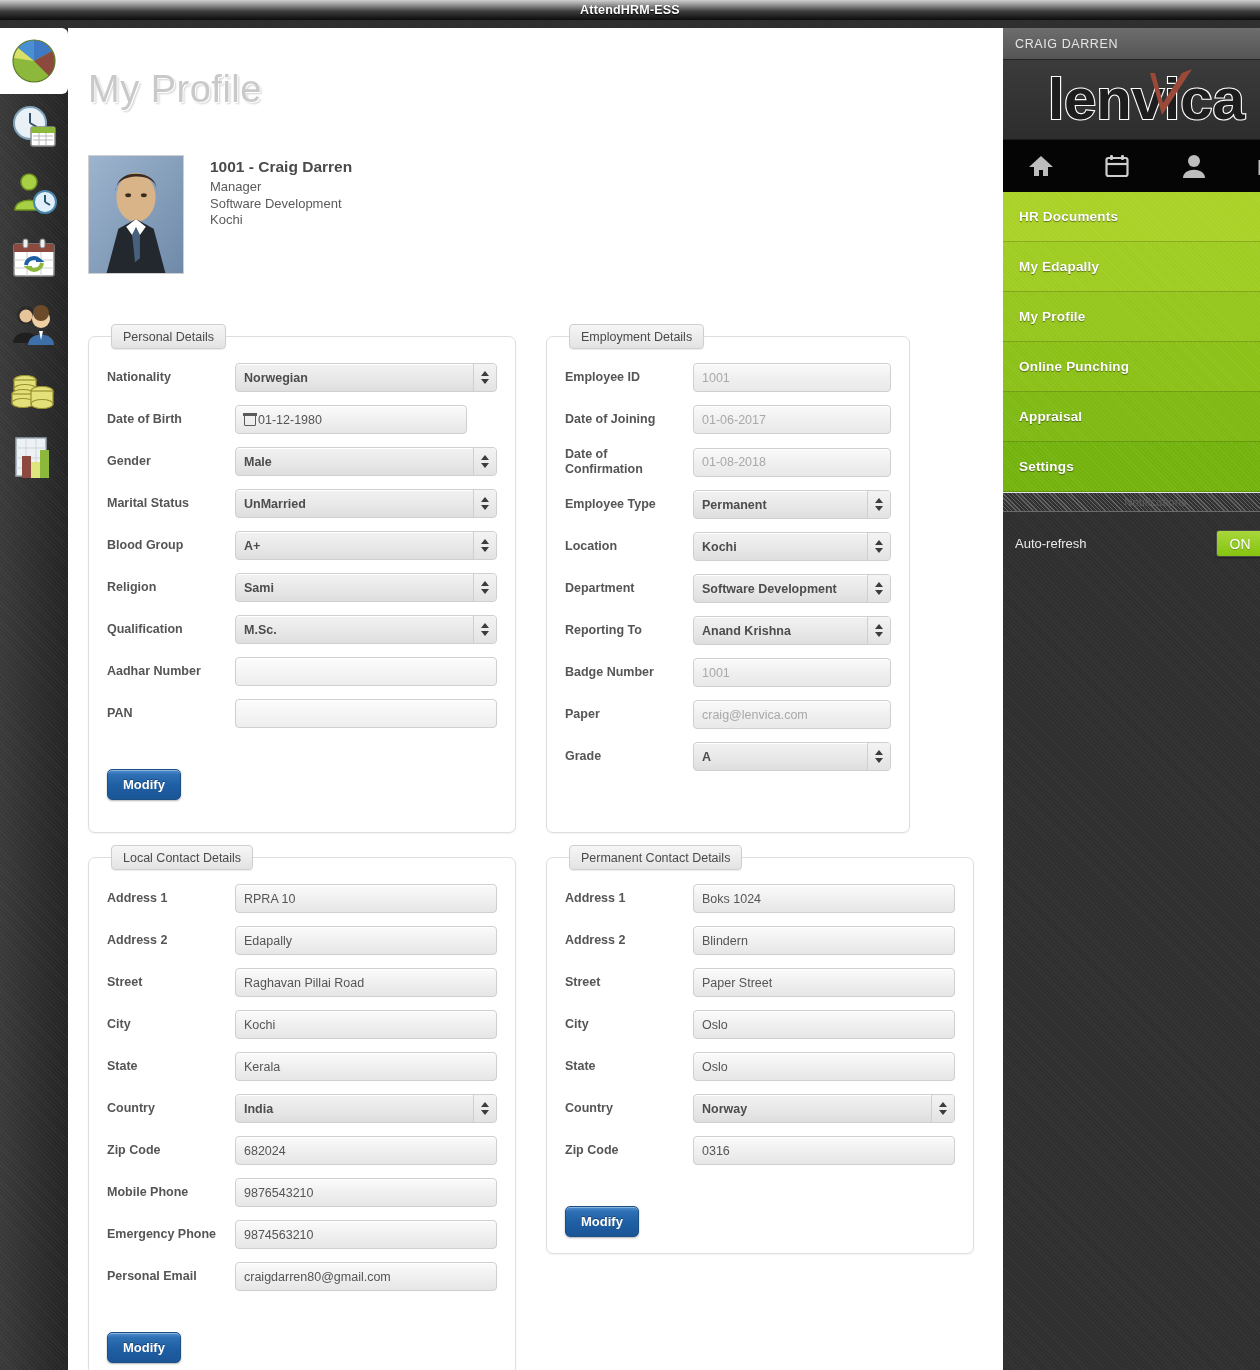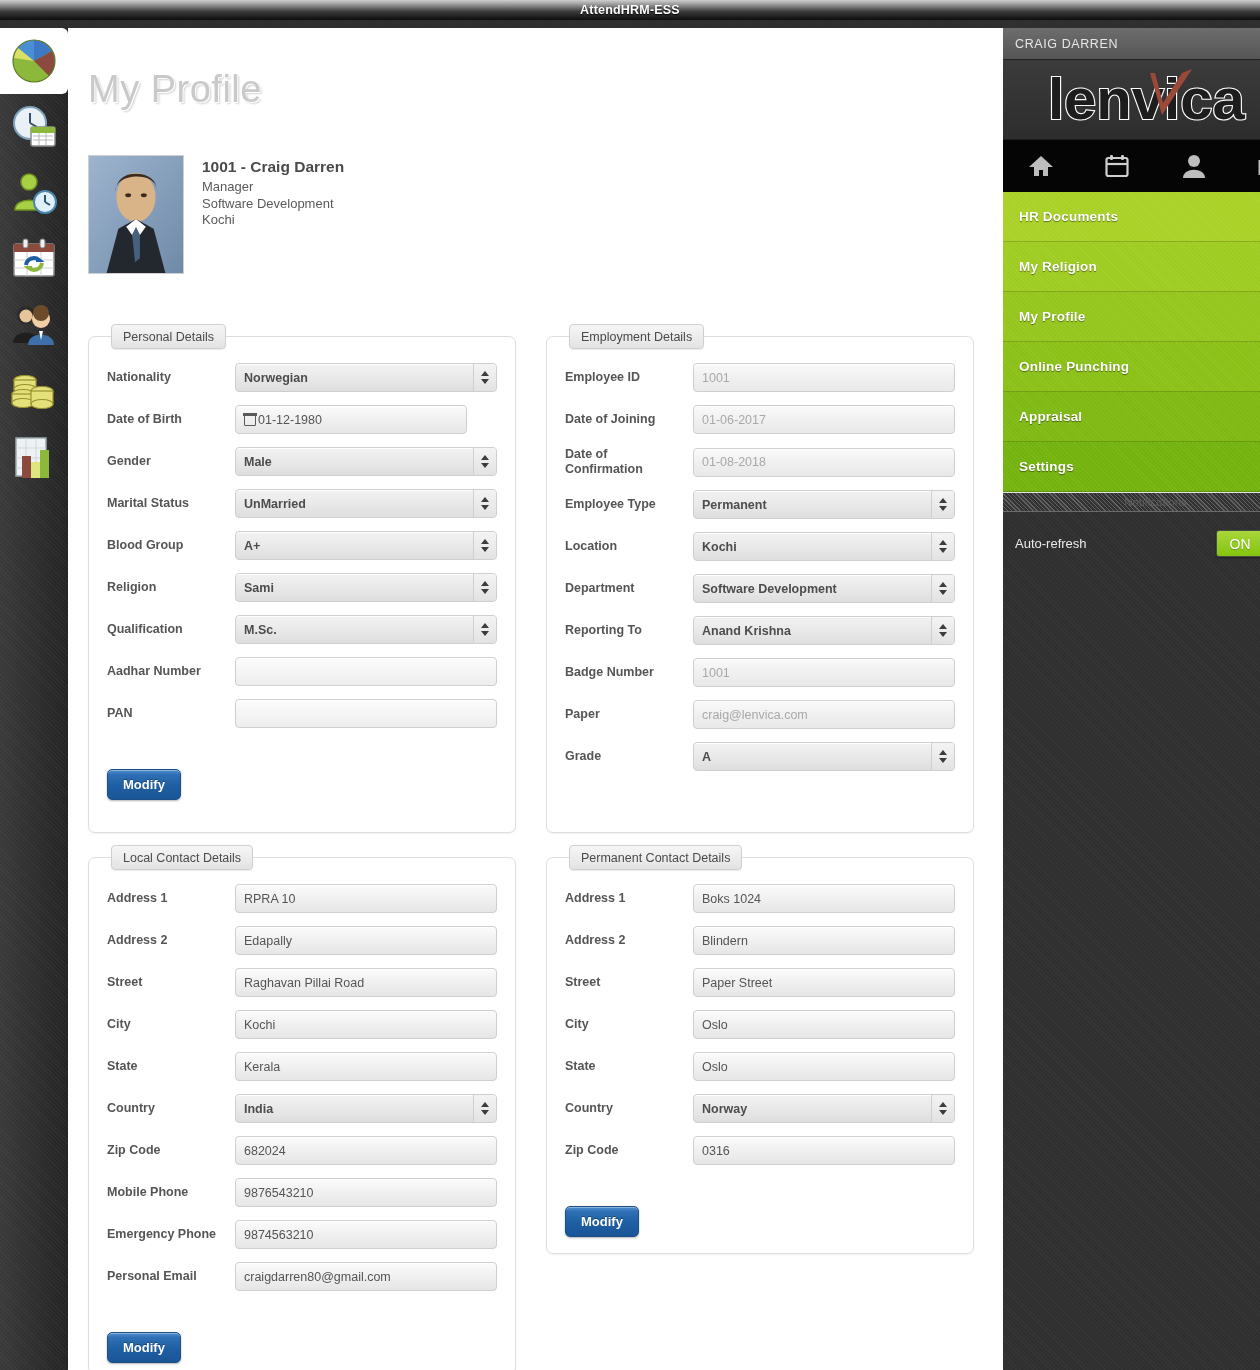--- a/index.html
+++ b/index.html
@@ -39,21 +39,21 @@
   #content{
     position:absolute; left:68px; top:28px; width:935px; height:1342px;
     background:#ffffff; overflow:hidden;
   }
   #page-title{
     position:absolute; left:20px; top:40px; font-size:38px; color:#c9c9c9;
     font-weight:400; letter-spacing:.5px;
     text-shadow:1px 1px 0 #fff, 2px 2px 2px rgba(0,0,0,.18);
   }
   
-  #emp-head{ position:absolute; left:20px; top:127px; display:flex; gap:18px; }
+  #emp-head{ position:absolute; left:20px; top:127px; display:flex; gap:26px; }
   #emp-photo{ width:96px; height:119px; border:1px solid #cfcfcf; display:block;
      background:#8fa6bf; }
   #emp-meta{ padding-top:3px; color:#595959; }
   #emp-name{ font-size:15.5px; font-weight:bold; color:#4a4a4a; margin-bottom:3px; }
   #emp-meta .ln{ font-size:13px; line-height:16.5px; color:#5a5a5a; }
 
   
   .panel{ position:absolute; border:1px solid #dedede; border-radius:7px; background:#fff;
     box-shadow:0 1px 2px rgba(0,0,0,.05); }
   .panel-legend{
@@ -395,21 +395,21 @@
             <div class="fld empty">
               <span></span>
             </div>
           </div>
         </div>
       <div style="padding:0 18px 14px 18px;">
         <div class="btn-modify">Modify</div>
       </div>
     </div>
 
-    <div class="panel" id="panel-employment" style="left:478px; top:308px; width:428px; height:497px;">
+    <div class="panel" id="panel-employment" style="left:478px; top:308px; width:364px; height:497px;">
       <div class="panel-legend">Employment Details</div>
       <div class="rows">
           <div class="row">
             <div class="row-lbl">Employee ID</div>
             <div class="fld dim">
               <span>1001</span>
             </div>
           </div>
           <div class="row">
             <div class="row-lbl">Date of Joining</div>
@@ -662,21 +662,21 @@
           <rect x="9" y="2" width="13" height="13" fill="#050505" stroke="#d6d6d6" stroke-width="2.4"></rect>
         </svg>
       </span>
     </div>
 
     <div class="navmenu" id="navmenu">
         <div class="mi" style="background: repeating-linear-gradient(45deg, rgba(255, 255, 255, 0.06) 0px, rgba(255, 255, 255, 0.06) 1px, transparent 1px, transparent 3px) rgb(169, 209, 38);">
           <span>HR Documents</span>
         </div>
         <div class="mi" style="background: repeating-linear-gradient(45deg, rgba(255, 255, 255, 0.06) 0px, rgba(255, 255, 255, 0.06) 1px, transparent 1px, transparent 3px) rgb(159, 204, 33);">
-          <span>My Religion</span>
+          <span>My Edapally</span>
           <span class="chev">❯</span>
         </div>
         <div class="mi" style="background: repeating-linear-gradient(45deg, rgba(255, 255, 255, 0.06) 0px, rgba(255, 255, 255, 0.06) 1px, transparent 1px, transparent 3px) rgb(149, 198, 29);">
           <span>My Profile</span>
         </div>
         <div class="mi" style="background: repeating-linear-gradient(45deg, rgba(255, 255, 255, 0.06) 0px, rgba(255, 255, 255, 0.06) 1px, transparent 1px, transparent 3px) rgb(139, 192, 23);">
           <span>Online Punching</span>
         </div>
         <div class="mi" style="background: repeating-linear-gradient(45deg, rgba(255, 255, 255, 0.06) 0px, rgba(255, 255, 255, 0.06) 1px, transparent 1px, transparent 3px) rgb(127, 185, 19);">
           <span>Appraisal</span>

